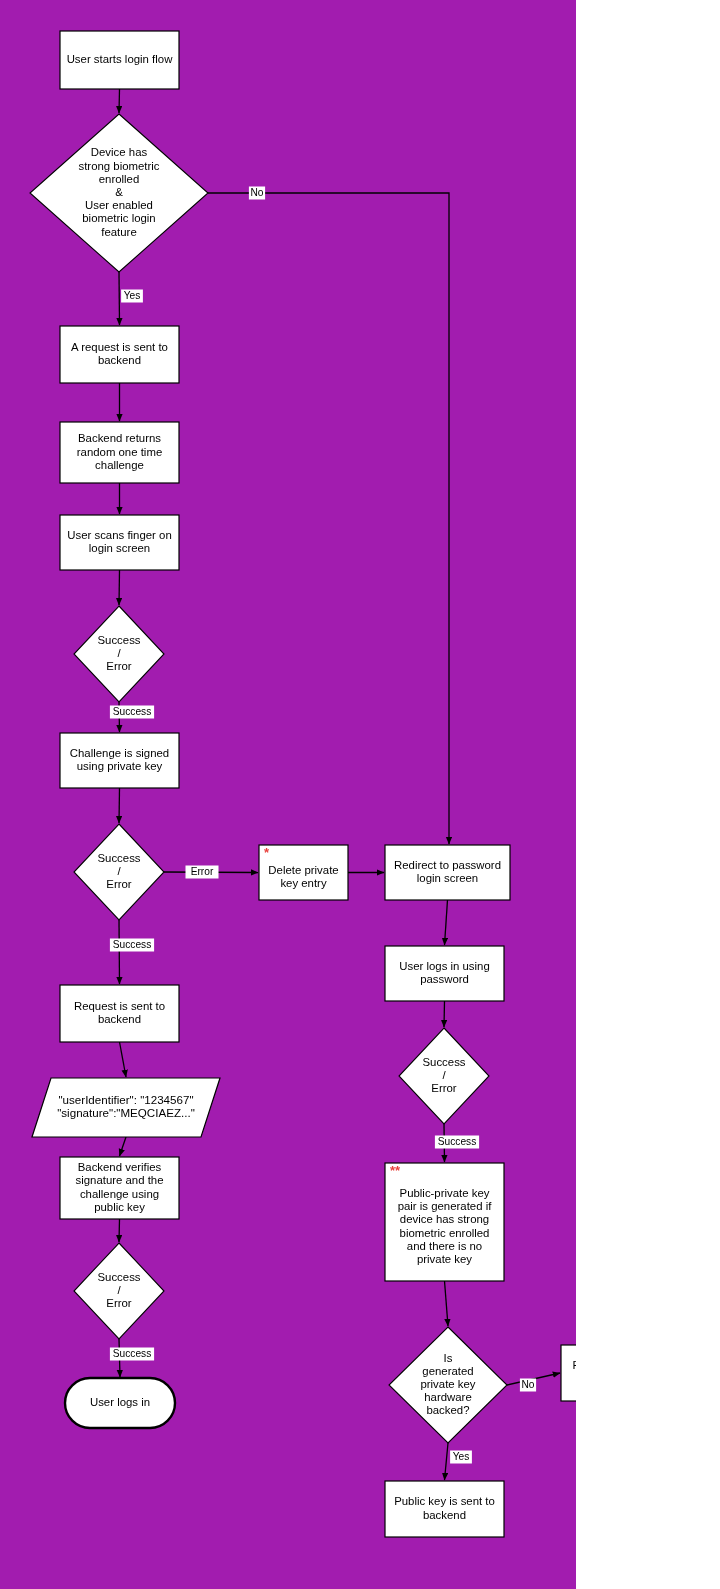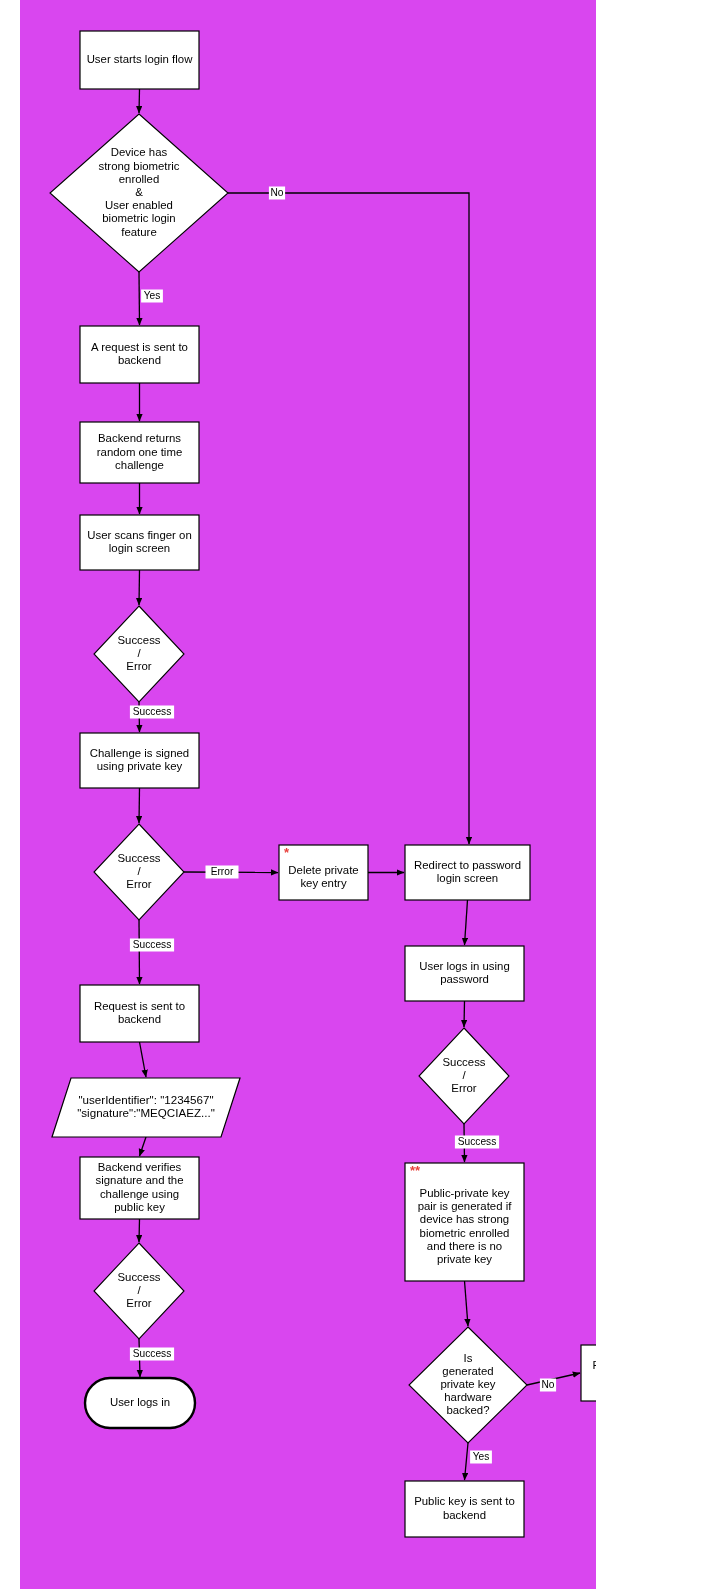--- a/index.html
+++ b/index.html
@@ -8,23 +8,22 @@
     padding: 0;
     background: #ffffff;
   }
   body {
     font-family: "Liberation Sans", sans-serif;
   }
   #canvas {
     position: relative;
     width: 576px;
     height: 1589px;
-    background: #d946ef;
+    background: #a21caf;
     overflow: hidden;
-    margin-left: 20px;
   }
   svg#flow {
     position: absolute;
     top: 0;
     left: 0;
     width: 720px;
     height: 1589px;
   }
   .node-box { fill: #ffffff; stroke: #000000; stroke-width: 1.2; }
   .node-diamond { fill: #ffffff; stroke: #000000; stroke-width: 1.1; }

